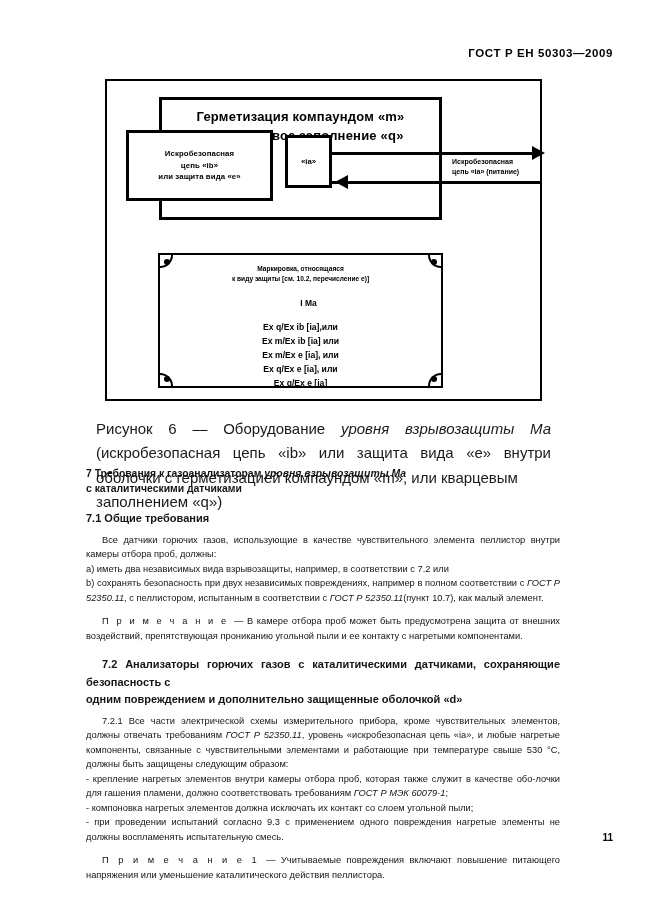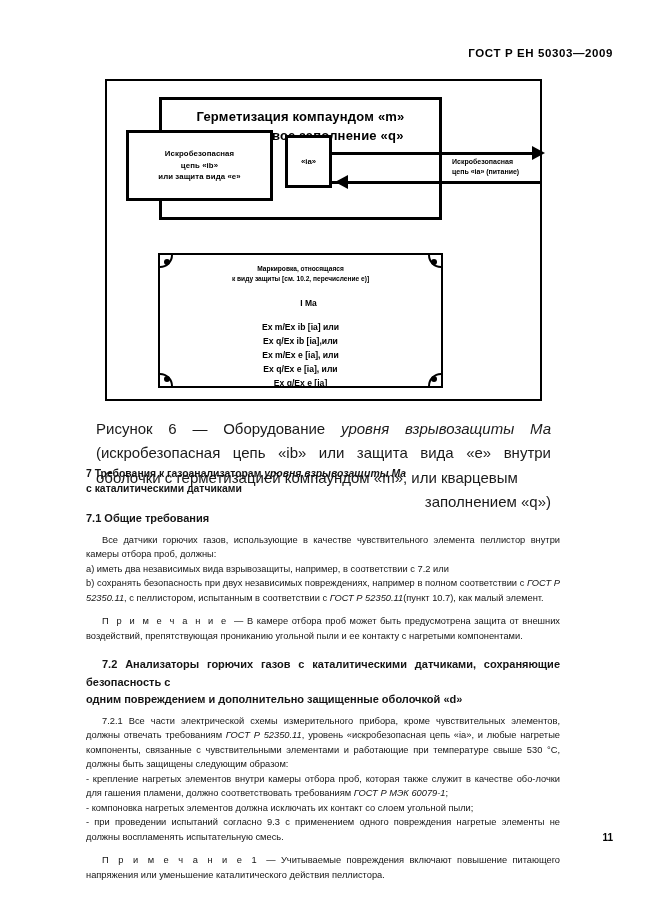--- a/index.html
+++ b/index.html
@@ -216,21 +216,21 @@
   .caption {
     position: absolute;
     left: 96px;
     top: 417px;
     width: 455px;
     font-size: 15px;
     line-height: 1.62;
     text-align: justify;
     color: #1a1a1a;
   }
-  .caption .last { display: block; text-align: right; }
+  .caption .last { display: block; text-align: left; }
   .caption i { font-style: italic; }
 
   
   .content {
     position: absolute;
     left: 86px;
     top: 466px;
     width: 474px;
     font-size: 9.3px;
     line-height: 1.56;
@@ -300,22 +300,22 @@
         <div class="dot"></div>
     </div>
     <div class="plate-corner pc-br">
       <div class="cut"></div>
         <div class="dot"></div>
     </div>
 
     <div class="plate-head" id="plateHead">Маркировка, относящаяся<br>к виду защиты [см. 10.2, перечисление e)]</div>
     <div class="plate-group">I Ma</div>
     <div class="plate-list" id="plateList">
+        <div>Ex q/Ex ib [ia],или</div>
         <div>Ex m/Ex ib [ia] или</div>
-        <div>Ex q/Ex ib [ia],или</div>
         <div>Ex m/Ex e [ia], или</div>
         <div>Ex q/Ex e [ia], или</div>
         <div>Ex q/Ex e [ia]</div>
       </div>
   </div>
 </div>
 
 <div class="caption">
   <span>Рисунок 6 — Оборудование </span><i>уровня взрывозащиты Ма</i><span> (искробезопасная цепь «ib» или защита вида «e» внутри оболочки с герметизацией компаундом «m», или кварцевым</span>
   <span class="last">заполнением «q»)</span>

